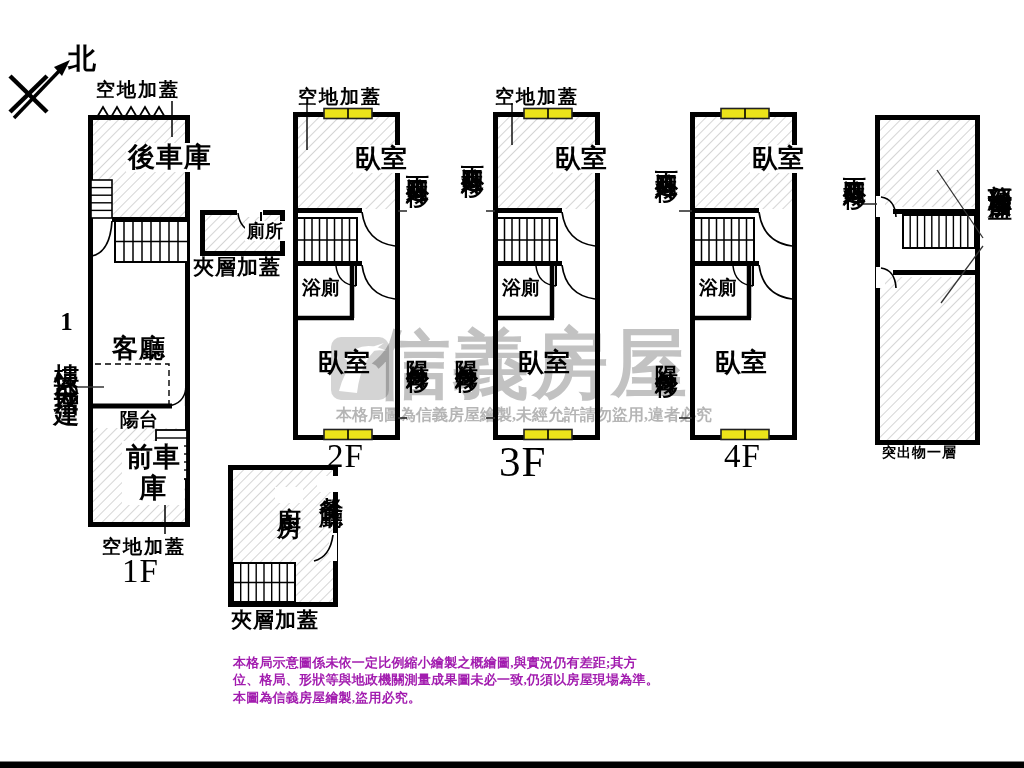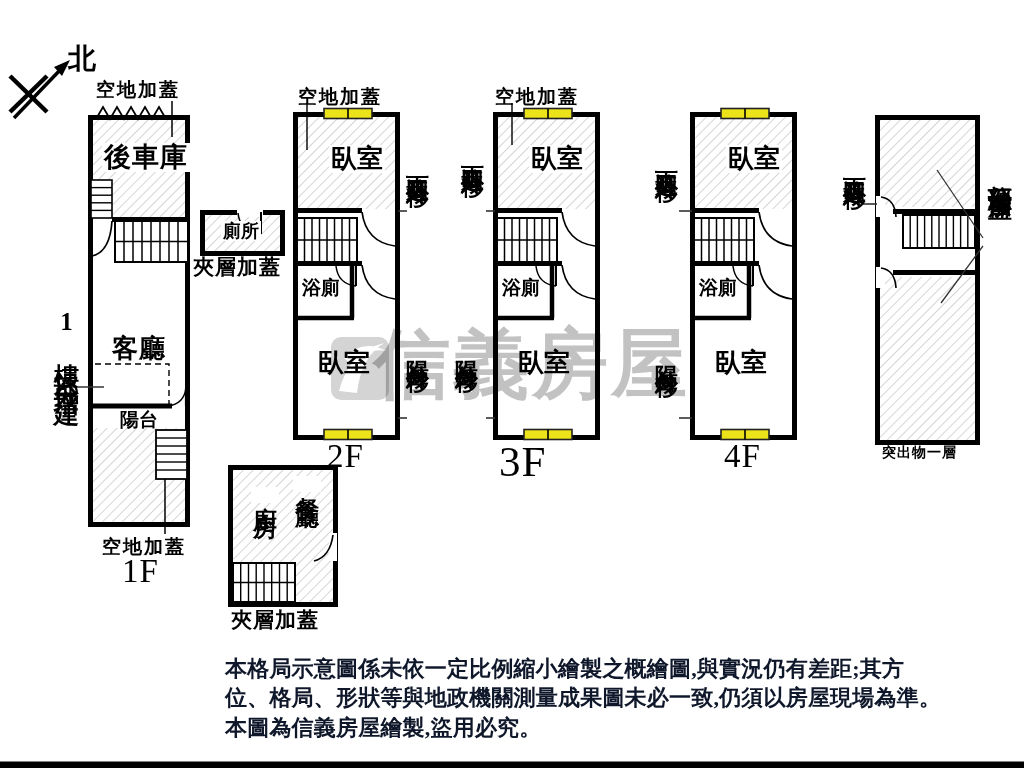--- a/index.html
+++ b/index.html
@@ -1,29 +1,29 @@
 <!DOCTYPE html>
 <html><head>
 <meta charset="utf-8">
 <style>
   html,body{margin:0;padding:0;background:#fff;}
   .canvas{position:relative;width:1024px;height:768px;background:#ffffff;overflow:hidden;
           font-family:"Liberation Serif","DejaVu Serif",serif;}
   svg{position:absolute;left:0;top:0;}
   .lbl{position:absolute;color:#000;font-weight:bold;line-height:1;white-space:nowrap;}
   .v{writing-mode:vertical-rl;text-orientation:upright;}
-  .bg{background:#fff;padding:1px 2px;}
+  .bg{background:#fff;padding:1px 2px;margin-left:24px;}
   .floorlab{font-weight:normal;letter-spacing:1px;}
   .wm{position:absolute;mix-blend-mode:multiply;pointer-events:none;}
   .wm-brand{left:374px;top:326px;font-size:76px;font-weight:bold;letter-spacing:3px;
             color:rgba(110,110,110,0.42);line-height:1;white-space:nowrap;}
   .wm-note{left:336px;top:407px;font-size:16px;font-weight:bold;letter-spacing:0px;
            color:rgba(120,120,120,0.55);line-height:1;white-space:nowrap;}
-  .disc{position:absolute;left:225px;top:654px;width:578px;font-size:22px;line-height:1.34;
-        color:#0f172a;font-weight:700;letter-spacing:0.2px;}
+  .disc{position:absolute;left:233px;top:654px;width:578px;font-size:13px;line-height:1.34;
+        color:#a21caf;font-weight:700;letter-spacing:0.2px;}
   .disc div{white-space:nowrap;}
 </style>
 </head>
 <body>
 
 <div class="canvas">
 
   <svg width="1024" height="768" viewBox="0 0 1024 768">
     <defs>
       <pattern id="hatch" patternUnits="userSpaceOnUse" width="7" height="7" patternTransform="rotate(45)">
@@ -185,28 +185,30 @@
     <g opacity="0.38">
       <rect x="331" y="337" width="58" height="63" rx="10" fill="#8f8f8f"></rect>
       <path d="M 339,391 Q 349,352 384,343 Q 361,357 357,393 Z" fill="#ffffff"></path>
       <path d="M 344,358 Q 362,338 387,351 Q 367,347 351,364 Z" fill="#ffffff"></path>
     </g>
 
     <rect x="0" y="761.5" width="1024" height="6.5" fill="#000"></rect>
   </svg>
 
   <div class="wm wm-brand">信義房屋</div>
+  <div class="wm wm-note">本格局圖為信義房屋繪製,未經允許請勿盜用,違者必究</div>
 
   <div class="lbl" style="left:68px;top:45px;font-size:28px;">北</div>
 
   <div class="lbl" style="left:96px;top:80px;font-size:19px;letter-spacing:2px;">空地加蓋</div>
   <div class="lbl bg" style="left:102px;top:143px;font-size:27px;letter-spacing:1px;">後車庫</div>
   <div class="lbl v" style="left:54px;top:308px;font-size:25px;letter-spacing:9px;">1樓部分增建</div>
   <div class="lbl" style="left:112px;top:336px;font-size:26px;letter-spacing:1px;">客廳</div>
   <div class="lbl" style="left:120px;top:410px;font-size:19px;">陽台</div>
+  <div class="lbl bg" style="left:98px;top:441px;font-size:27px;width:58px;white-space:normal;text-align:center;line-height:1.15;">前車庫</div>
   <div class="lbl" style="left:102px;top:537px;font-size:19px;letter-spacing:2px;">空地加蓋</div>
   <div class="lbl floorlab" style="left:122px;top:555px;font-size:33px;">1F</div>
 
   <div class="lbl bg" style="left:221px;top:221px;font-size:18px;">廁所</div>
   <div class="lbl" style="left:193px;top:257px;font-size:21px;letter-spacing:1px;">夾層加蓋</div>
   <div class="lbl v bg" style="left:251px;top:487px;font-size:24px;letter-spacing:7px;">廚房</div>
   <div class="lbl v bg" style="left:293px;top:476px;font-size:24px;letter-spacing:7px;">餐廳</div>
   <div class="lbl" style="left:231px;top:610px;font-size:21px;letter-spacing:1px;">夾層加蓋</div>
 
   <div class="lbl" style="left:298px;top:87px;font-size:19px;letter-spacing:2px;">空地加蓋</div>

